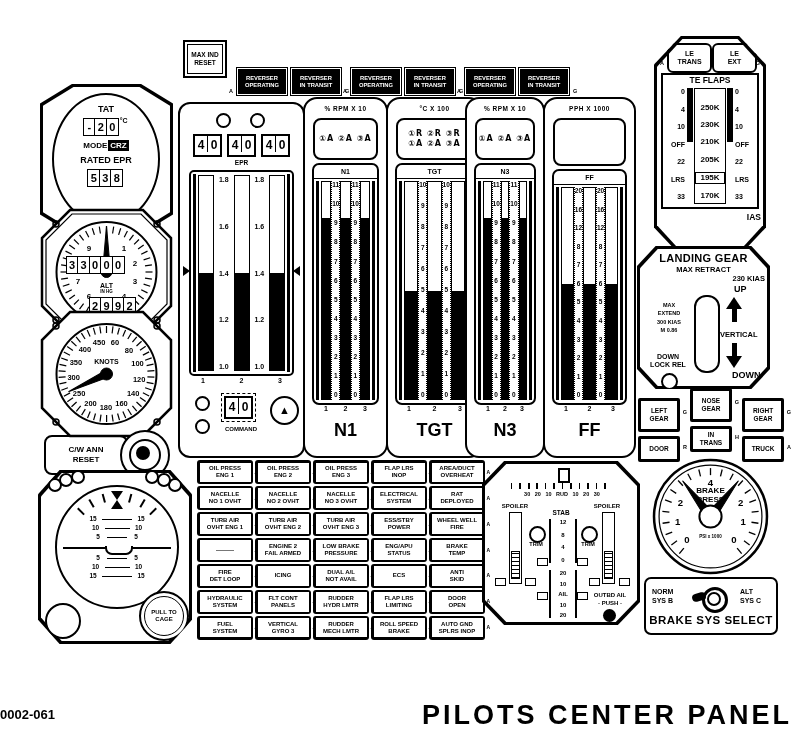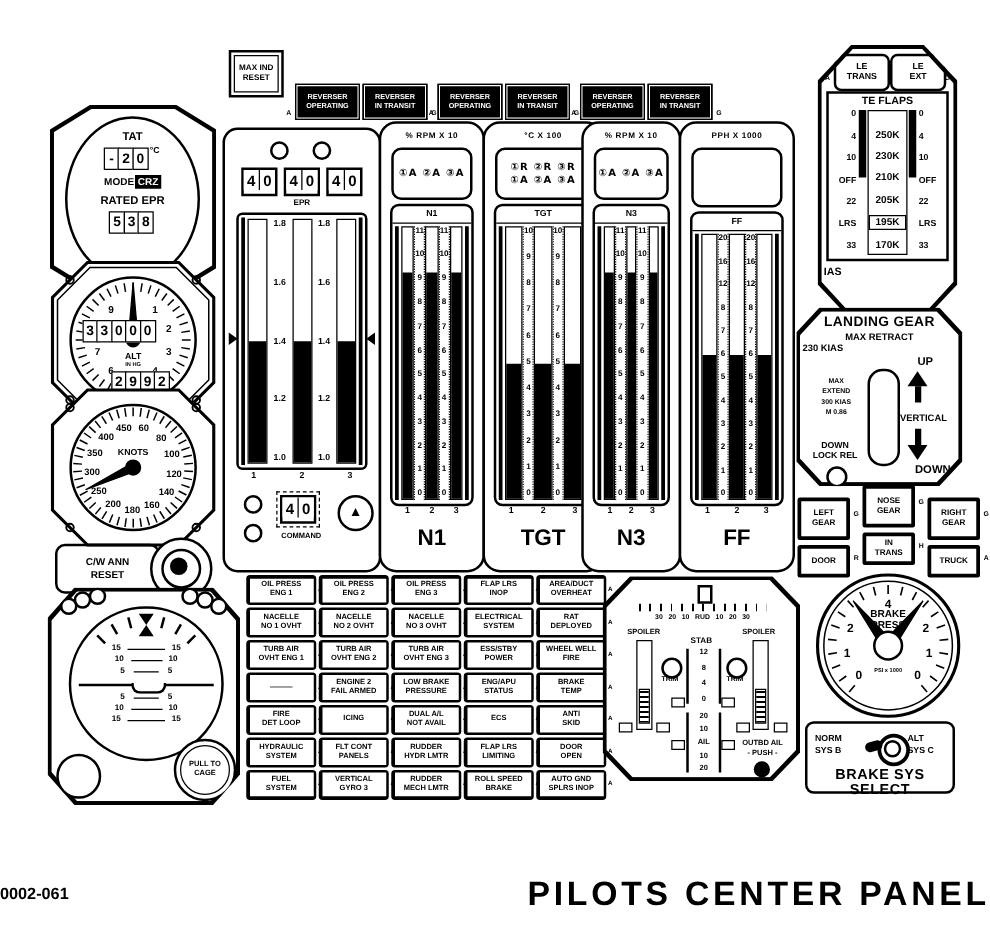--- a/index.html
+++ b/index.html
@@ -697,30 +697,30 @@
       <div class="abs" style="right:24px;top:13px;width:6px;height:54px;background:#000;"></div>
       <div class="abs" style="left:31px;top:13px;width:32px;height:116px;border:1.5px solid #000;display:flex;flex-direction:column;justify-content:space-between;padding:14px 0 2px;box-sizing:border-box;">
           <div class="spd">250K</div>
           <div class="spd">230K</div>
           <div class="spd">210K</div>
           <div class="spd">205K</div>
           <div class="spd boxed">195K</div>
           <div class="spd">170K</div>
         </div>
     </div>
-    <div class="abs" style="left:0;right:0;top:172px;text-align:left;font:bold 8.5px/1 'Liberation Sans',sans-serif;">IAS</div>
+    <div class="abs" style="left:12px;right:0;top:172px;text-align:right;font:bold 8.5px/1 'Liberation Sans',sans-serif;">IAS</div>
   </div>
 </div>
 
 <div class="octo oc-sq" style="left:637px;top:246px;width:133px;height:143px;">
   <div class="octin"></div>
   <div class="octc">
     <div class="abs" style="left:0;right:0;top:2px;text-align:center;font:bold 11px/1 'Liberation Sans',sans-serif;letter-spacing:.3px;">LANDING GEAR</div>
     <div class="abs" style="left:0;right:0;top:15px;text-align:center;font:bold 7.5px/1 'Liberation Sans',sans-serif;">MAX RETRACT</div>
-    <div class="abs" style="left:0;right:0;top:24px;text-align:left;font:bold 7.5px/1 'Liberation Sans',sans-serif;">230 KIAS</div>
+    <div class="abs" style="left:0;right:0;top:24px;text-align:right;font:bold 7.5px/1 'Liberation Sans',sans-serif;">230 KIAS</div>
     <div class="abs" style="left:92px;top:34px;font:bold 9px/1 'Liberation Sans',sans-serif;">UP</div>
     <div class="abs" style="left:84px;top:46px;display:flex;flex-direction:column;align-items:center;">
       <div style="width:0;height:0;border-left:8px solid transparent;border-right:8px solid transparent;border-bottom:12px solid #000;"></div>
       <div style="width:5px;height:13px;background:#000;"></div>
     </div>
     <div class="abs" style="left:78px;top:80px;width:54px;font:bold 7.5px/1 'Liberation Sans',sans-serif;">VERTICAL</div>
     <div class="abs" style="left:84px;top:92px;display:flex;flex-direction:column;align-items:center;">
       <div style="width:5px;height:13px;background:#000;"></div>
       <div style="width:0;height:0;border-left:8px solid transparent;border-right:8px solid transparent;border-top:12px solid #000;"></div>
     </div>
@@ -1045,21 +1045,21 @@
     <polygon points="59,14 54,60 64,60" fill="#000" transform="rotate(-38 59 59)"></polygon>
     <polygon points="59,14 54,60 64,60" fill="#000" transform="rotate(38 59 59)"></polygon>
     <circle cx="59" cy="59" r="11" fill="#fff" stroke-width="2"></circle>
     <text x="59" y="36" text-anchor="middle" font-size="8">BRAKE</text>
     <text x="59" y="45" text-anchor="middle" font-size="8">PRESS</text>
     <text x="59" y="80" text-anchor="middle" font-size="4.5">PSI x 1000</text>
     <rect x="50" y="86" width="18" height="8" fill="#fff" stroke-width="1.5"></rect>
   </svg>
 </div>
 
-<div class="abs" style="left:644px;top:577px;width:120px;height:58px;border:2.5px solid #000;border-radius:7px;box-sizing:border-box;">
+<div class="abs" style="left:644px;top:577px;width:134px;height:58px;border:2.5px solid #000;border-radius:7px;box-sizing:border-box;">
   <div class="abs" style="left:6px;top:8px;width:34px;font:bold 7px/1.3 'Liberation Sans',sans-serif;white-space:pre-line;">NORM
 SYS B</div>
   <div class="abs" style="left:52px;top:6px;width:26px;height:26px;">
     <div class="abs" style="left:4px;top:2px;width:20px;height:20px;border:3px solid #000;border-radius:50%;"></div>
     <div class="abs" style="left:9px;top:7px;width:10px;height:10px;border:2px solid #000;border-radius:50%;"></div>
     <div class="abs" style="left:-6px;top:8px;width:14px;height:8px;background:#000;border-radius:4px;transform:rotate(-15deg);"></div>
   </div>
   <div class="abs" style="right:6px;top:8px;width:30px;font:bold 7px/1.3 'Liberation Sans',sans-serif;white-space:pre-line;text-align:left;">ALT
 SYS C</div>
   <div class="abs" style="left:0;right:0;top:36px;text-align:center;font:bold 11.5px/1 'Liberation Sans',sans-serif;letter-spacing:.5px;">BRAKE SYS SELECT</div>

